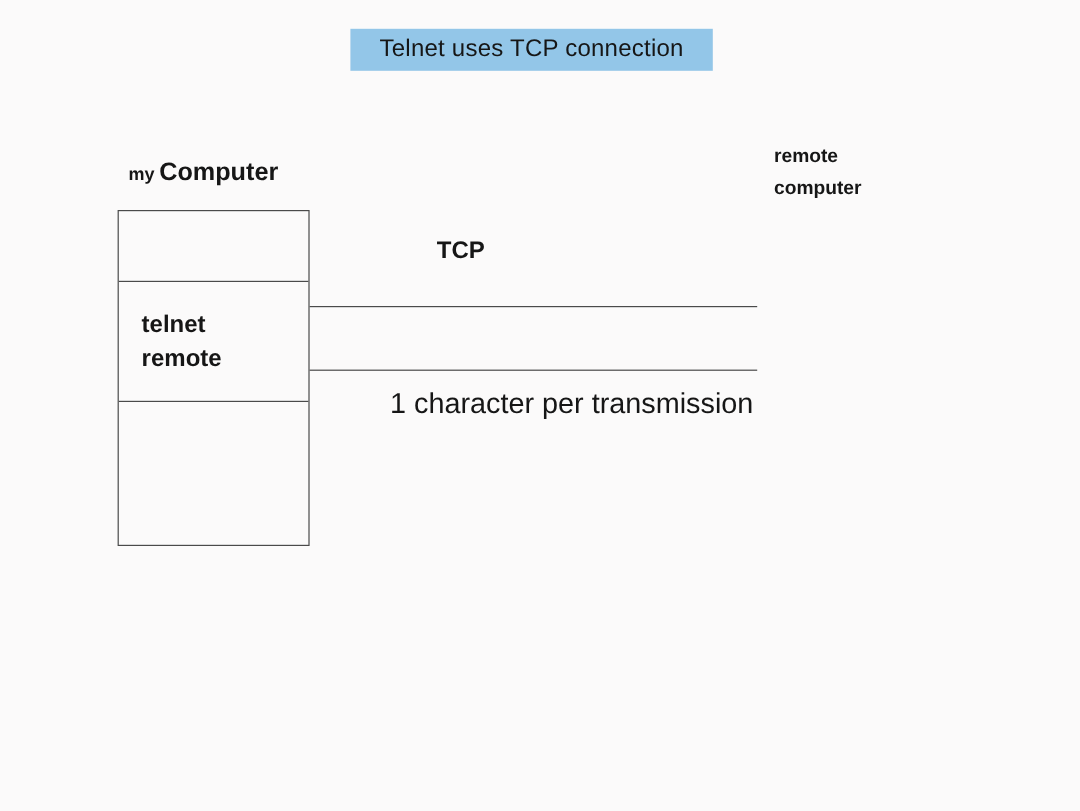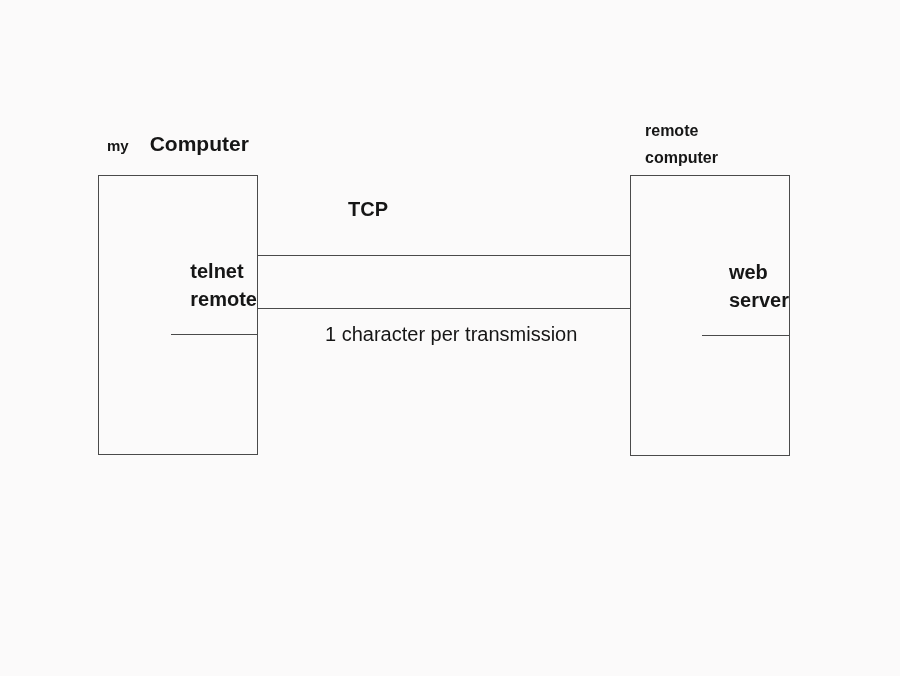--- a/index.html
+++ b/index.html
@@ -31,21 +31,21 @@
     letter-spacing: 0.2px;
   }
 
   
   .left-caption {
     position: absolute;
     left: 107px;
     top: 132px;
     display: flex;
     align-items: baseline;
-    gap: 21px;
+    gap: 4px;
     white-space: nowrap;
   }
   .left-caption .small { font-size: 15px; font-weight: 700; }
   .left-caption .big   { font-size: 21px; font-weight: 700; }
 
   .right-caption {
     position: absolute;
     left: 645px;
     top: 117px;
     font-size: 16px;
@@ -57,21 +57,20 @@
   
   .stack {
     position: absolute;
     width: 160px;
     height: 280px;
     border: 1px solid #4a4a4a;
     background: #fbfafa;
     box-sizing: border-box;
     display: flex;
     flex-direction: column;
-    align-items: flex-end;
   }
   .stack.left  { left: 98px;  top: 175px; }
   .stack.right { left: 630px; top: 175px; height: 281px; }
 
   .cell { box-sizing: border-box; }
   .cell.top {
     height: 59px;
     border-bottom: 1px solid #4a4a4a;
   }
   .stack.right .cell.top { height: 61px; }
@@ -96,68 +95,61 @@
     width: 373px;
     height: 1px;
     background: #4a4a4a;
   }
   .conn-line.upper { top: 255px; }
   .conn-line.lower { top: 308px; }
 
   
   .tcp-label {
     position: absolute;
-    left: 348px;
+    left: 364px;
     top: 196px;
     font-size: 20px;
     font-weight: 700;
     line-height: 27px;
     white-space: nowrap;
   }
   .note {
     position: absolute;
     left: 325px;
     top: 323px;
-    font-size: 20px;
+    font-size: 24px;
     white-space: nowrap;
   }
 </style>
 </head>
 <body>
 
 <div class="canvas" style="background-color: rgb(251, 250, 250);">
 
+  <div class="title-banner" style="background-color: rgb(147, 198, 232);">Telnet uses TCP connection</div>
 
   <div class="left-caption">
     <span class="small">my</span>
     <span class="big">Computer</span>
   </div>
 
   <div class="stack left">
     <div class="cell top"></div>
     <div class="cell mid">
       <span>telnet</span>
       <span>remote</span>
     </div>
     <div class="cell bottom"></div>
   </div>
 
   <div class="right-caption">
     <div>remote</div>
     <div>computer</div>
   </div>
 
-  <div class="stack right">
-    <div class="cell top"></div>
-    <div class="cell mid">
-      <span>web</span>
-      <span>server</span>
-    </div>
-    <div class="cell bottom"></div>
-  </div>
 
   <div class="conn-line upper" style="background-color: rgb(74, 74, 74);"></div>
   <div class="conn-line lower" style="background-color: rgb(74, 74, 74);"></div>
 
   <div class="tcp-label">
     <div>TCP</div>
   </div>
 
   <div class="note">1 character per transmission</div>
 

